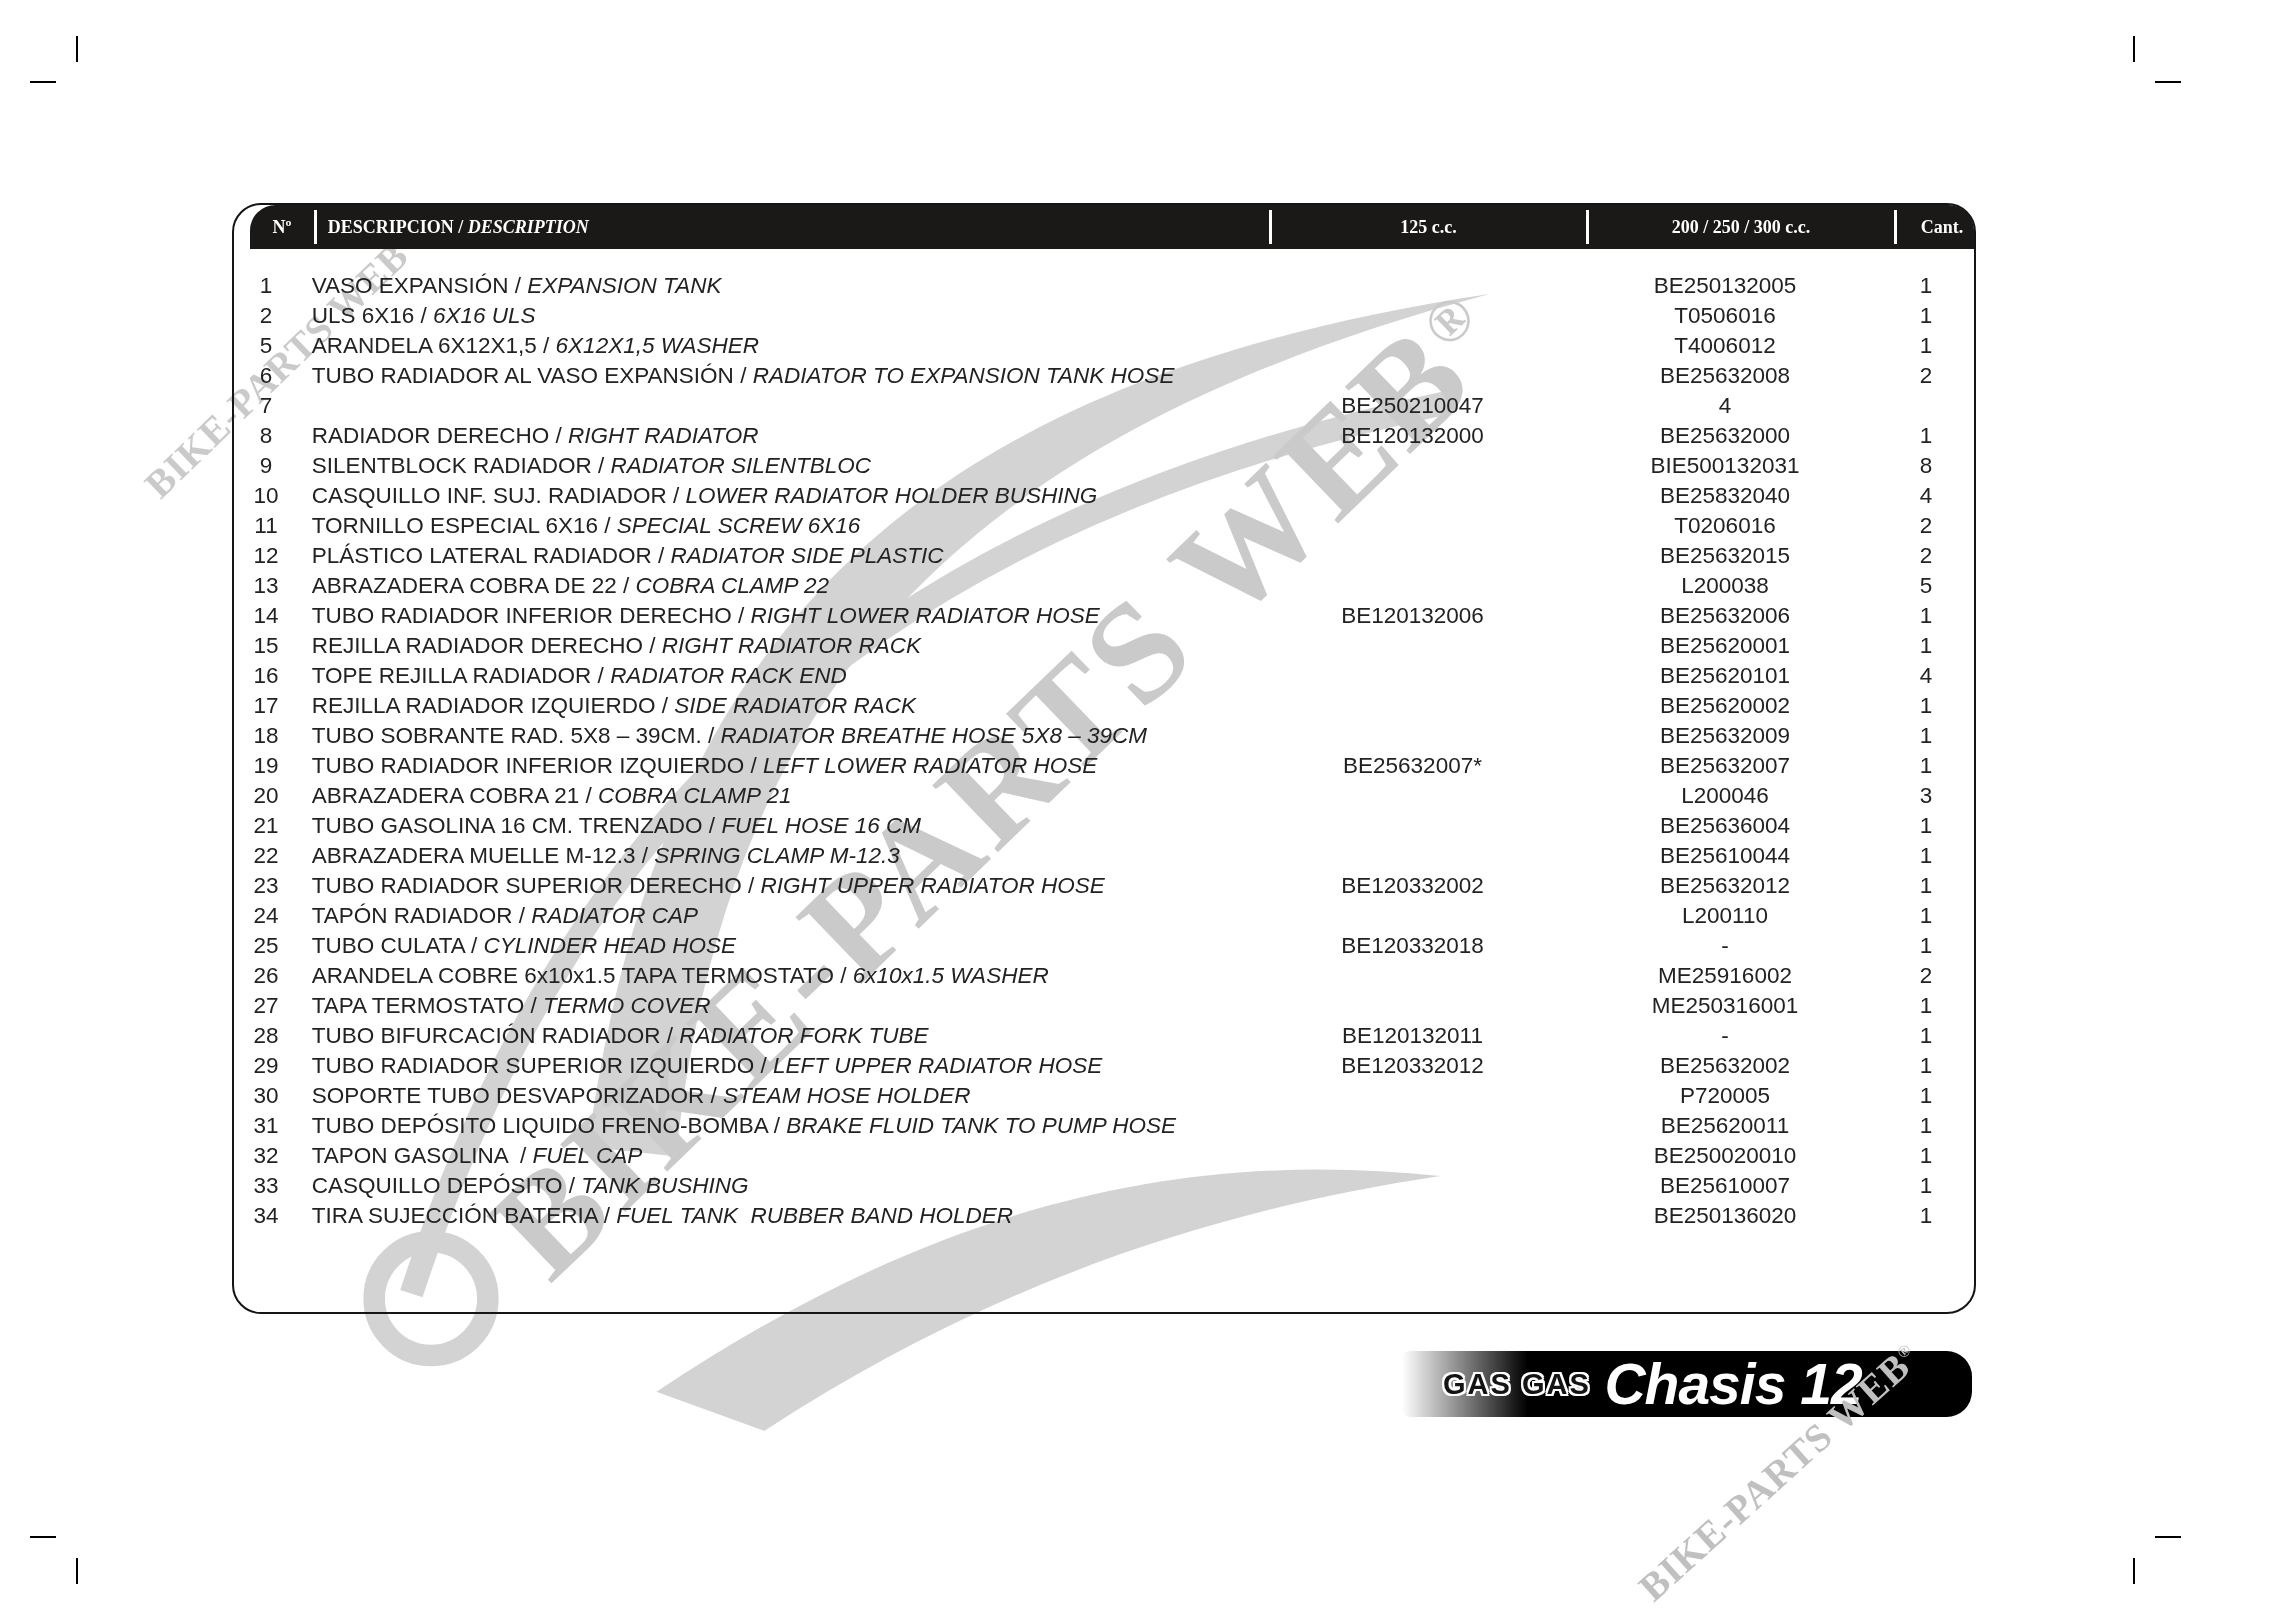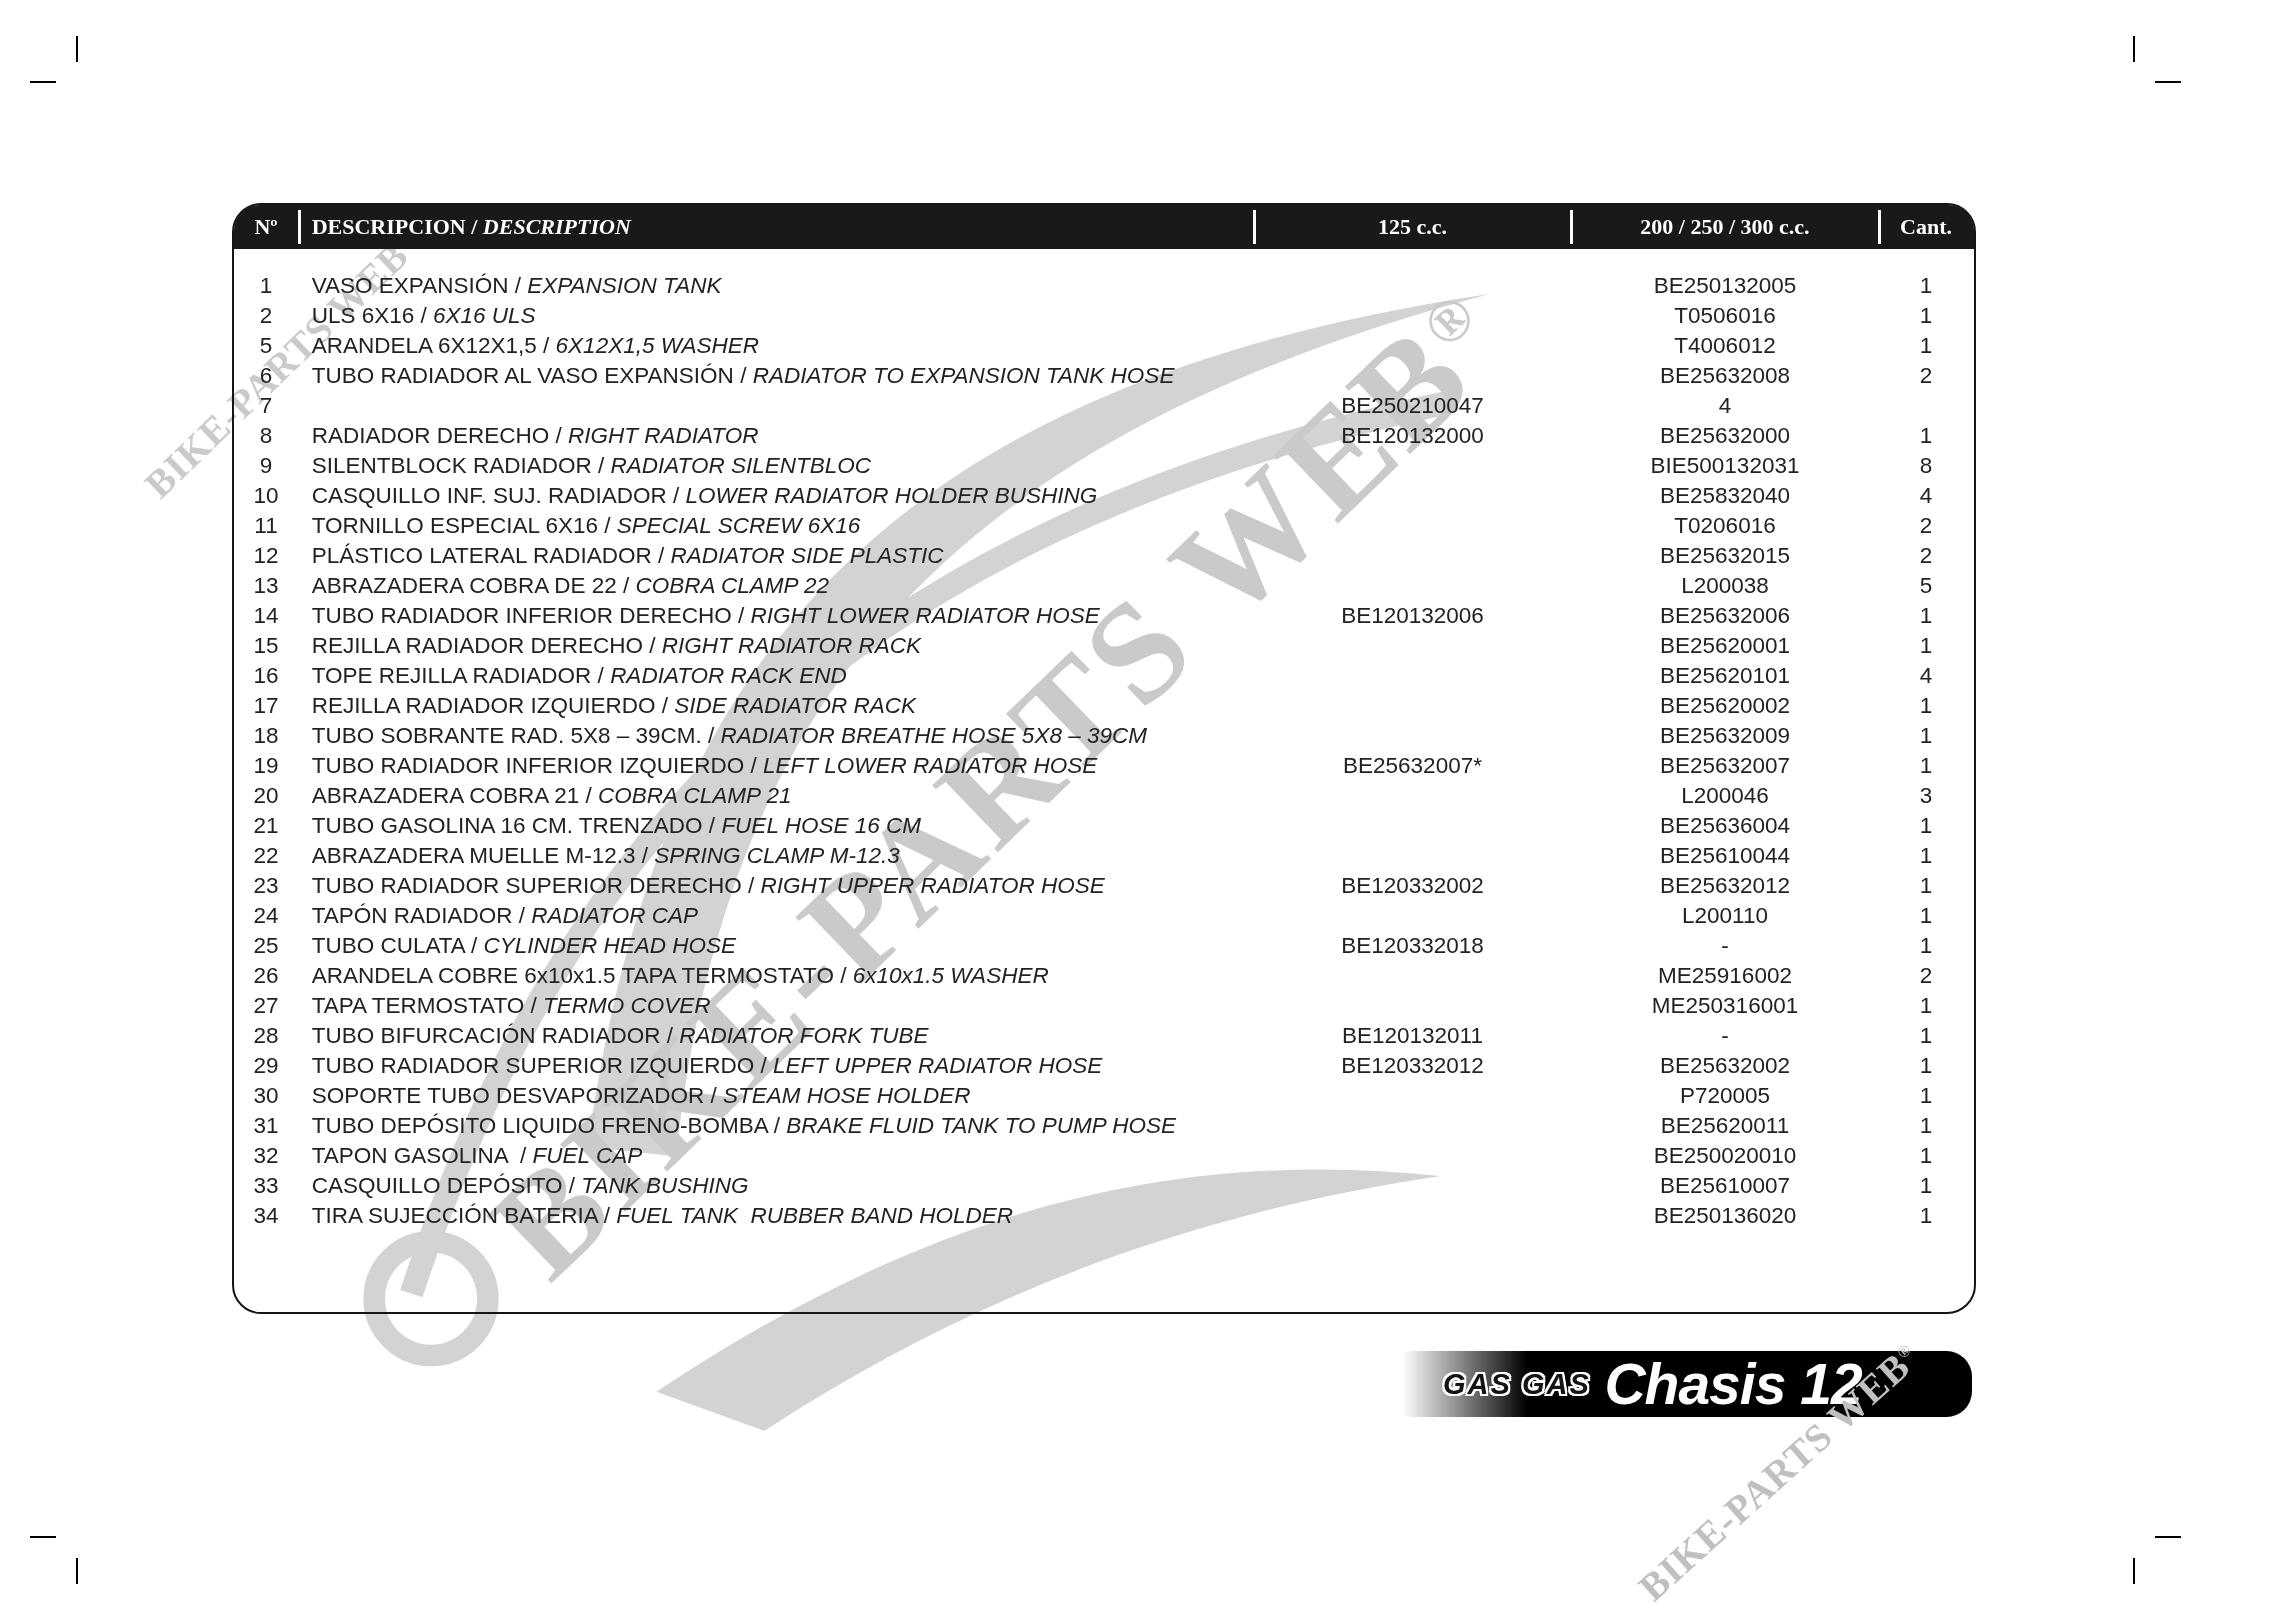--- a/index.html
+++ b/index.html
@@ -20,24 +20,24 @@
   .wm-tl{left:281px;top:365px;font-size:39px;letter-spacing:1px;
          transform:translate(-50%,-50%) rotate(-44deg);}
   .wm-br{left:1779px;top:1472px;font-size:39px;letter-spacing:1px;color:#c0c0c0;
          transform:translate(-50%,-50%) rotate(-42deg);z-index:6;}
   .wm-reg{font-size:42%;vertical-align:super;}
   .wm-swoosh{position:absolute;left:235px;top:235px;}
 
   
   .ptable{position:absolute;left:232px;top:203px;width:1744px;height:1111px;z-index:1;
           border:2.9px solid #151515;border-radius:29px;box-sizing:border-box;}
-  .thead{position:absolute;left:0;top:0;right:0;height:44px;background:#1b1918;
+  .thead{position:absolute;left:16px;top:0;right:0;height:44px;background:#1b1918;
          border-radius:25.5px 25.5px 0 0;display:grid;
          grid-template-columns:64px 956px 317px 308px 94px;align-items:center;
-         font-family:"Liberation Serif",serif;font-weight:bold;color:#fff;font-size:22px;}
+         font-family:"Liberation Serif",serif;font-weight:bold;color:#fff;font-size:18px;}
   .thead .hsep{position:absolute;top:4.9px;bottom:4.9px;width:2.9px;background:#fff;}
   .h-num{text-align:center;}
   .h-desc{padding-left:13.7px;white-space:nowrap;}
   .h-center{text-align:center;white-space:nowrap;}
   .h-it{font-style:italic;}
 
   .tbody{position:absolute;left:0;right:0;top:44px;padding-top:21.6px;}
   .row{display:grid;grid-template-columns:64px 956px 317px 308px 94px;
        height:30px;align-items:center;font-size:22.5px;color:#222;}
   .cell{white-space:nowrap;}
@@ -46,21 +46,21 @@
   .c-desc .es{white-space:pre;}
   .c-desc .sep{white-space:pre;}
   .c-desc .en{font-style:italic;white-space:pre;}
   .c-125,.c-200,.c-qty{text-align:center;}
 
   
   .badge{position:absolute;left:1402px;top:1351px;width:570px;height:66px;z-index:5;
          background:linear-gradient(90deg, rgba(0,0,0,0) 0%, #000 22%);
          border-radius:7.8px 25.5px 25.5px 7.8px;display:flex;align-items:center;
          padding-left:41px;box-sizing:border-box;gap:13.7px;}
-  .gasgas{font-style:italic;font-weight:900;font-size:29px;letter-spacing:2px;
+  .gasgas{font-weight:900;font-size:29px;letter-spacing:2px;
           color:#141414;
           text-shadow:-2px -2px 0 #fff,2px -2px 0 #fff,-2px 2px 0 #fff,2px 2px 0 #fff,
                       -2px 0 0 #fff,2px 0 0 #fff,0 -2px 0 #fff,0 2px 0 #fff;}
   .chasis{font-style:italic;font-weight:900;font-size:57px;color:#ffffff;
           letter-spacing:-1px;white-space:nowrap;}
 </style>
 </head>
 <body>
 
 <div class="sheet">

